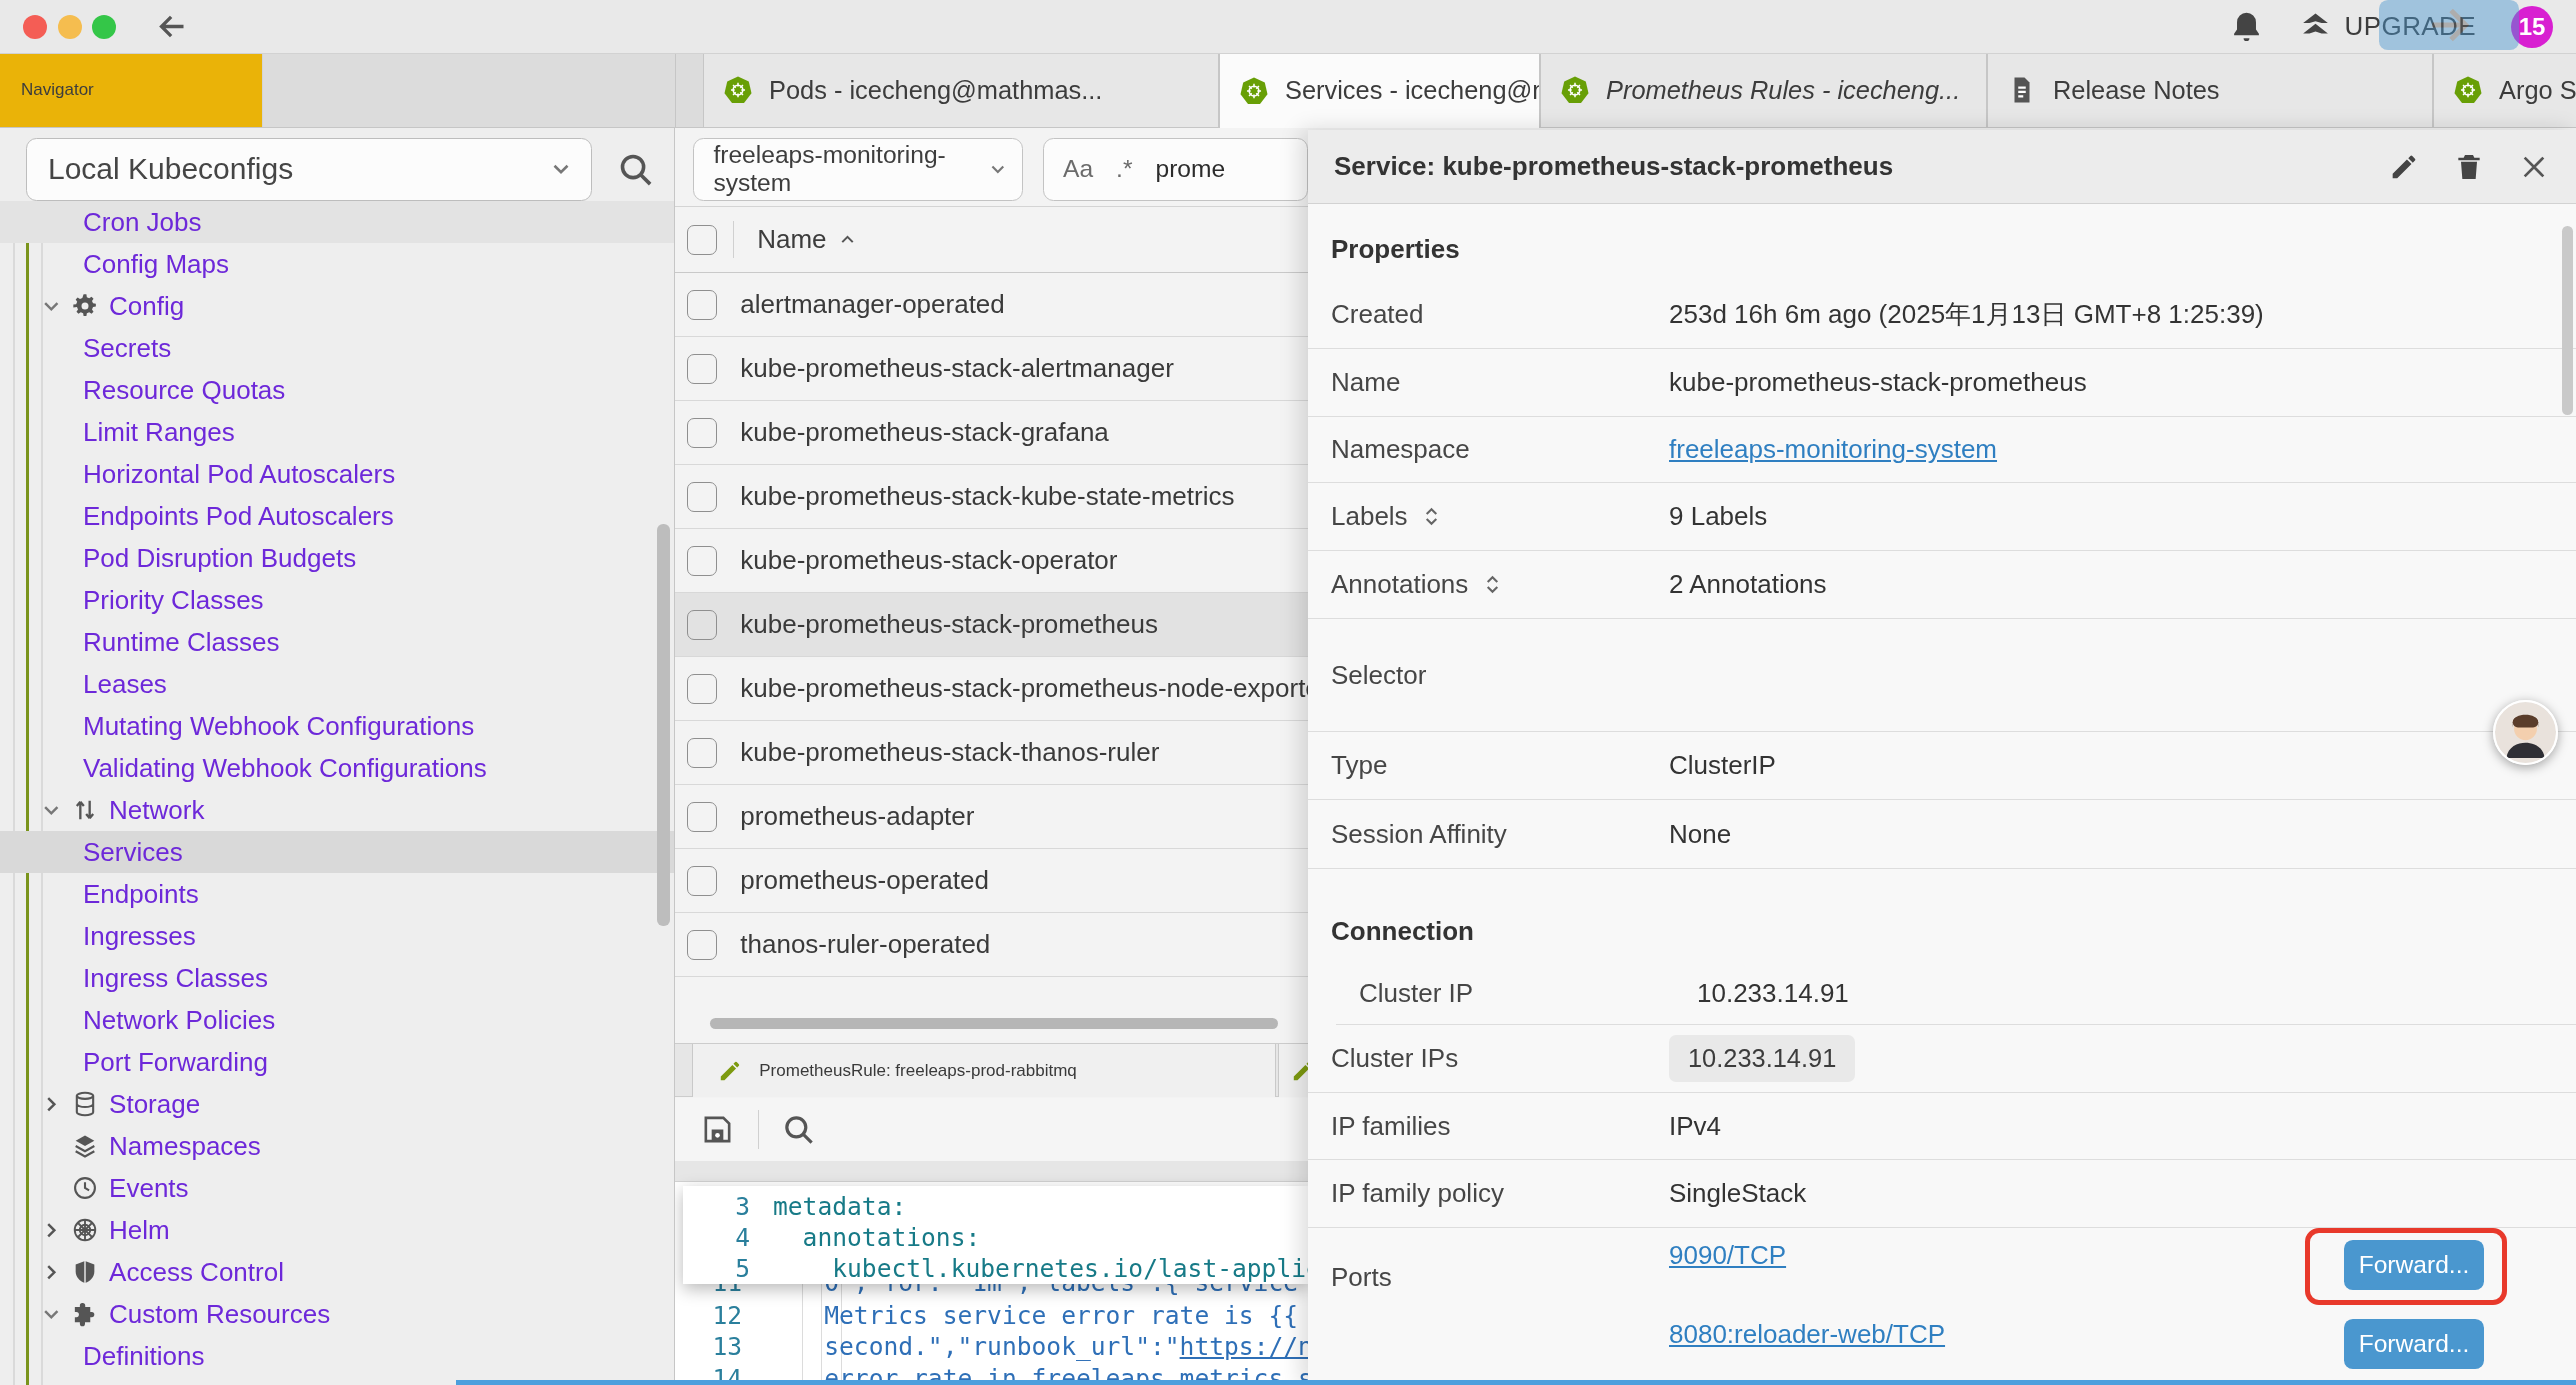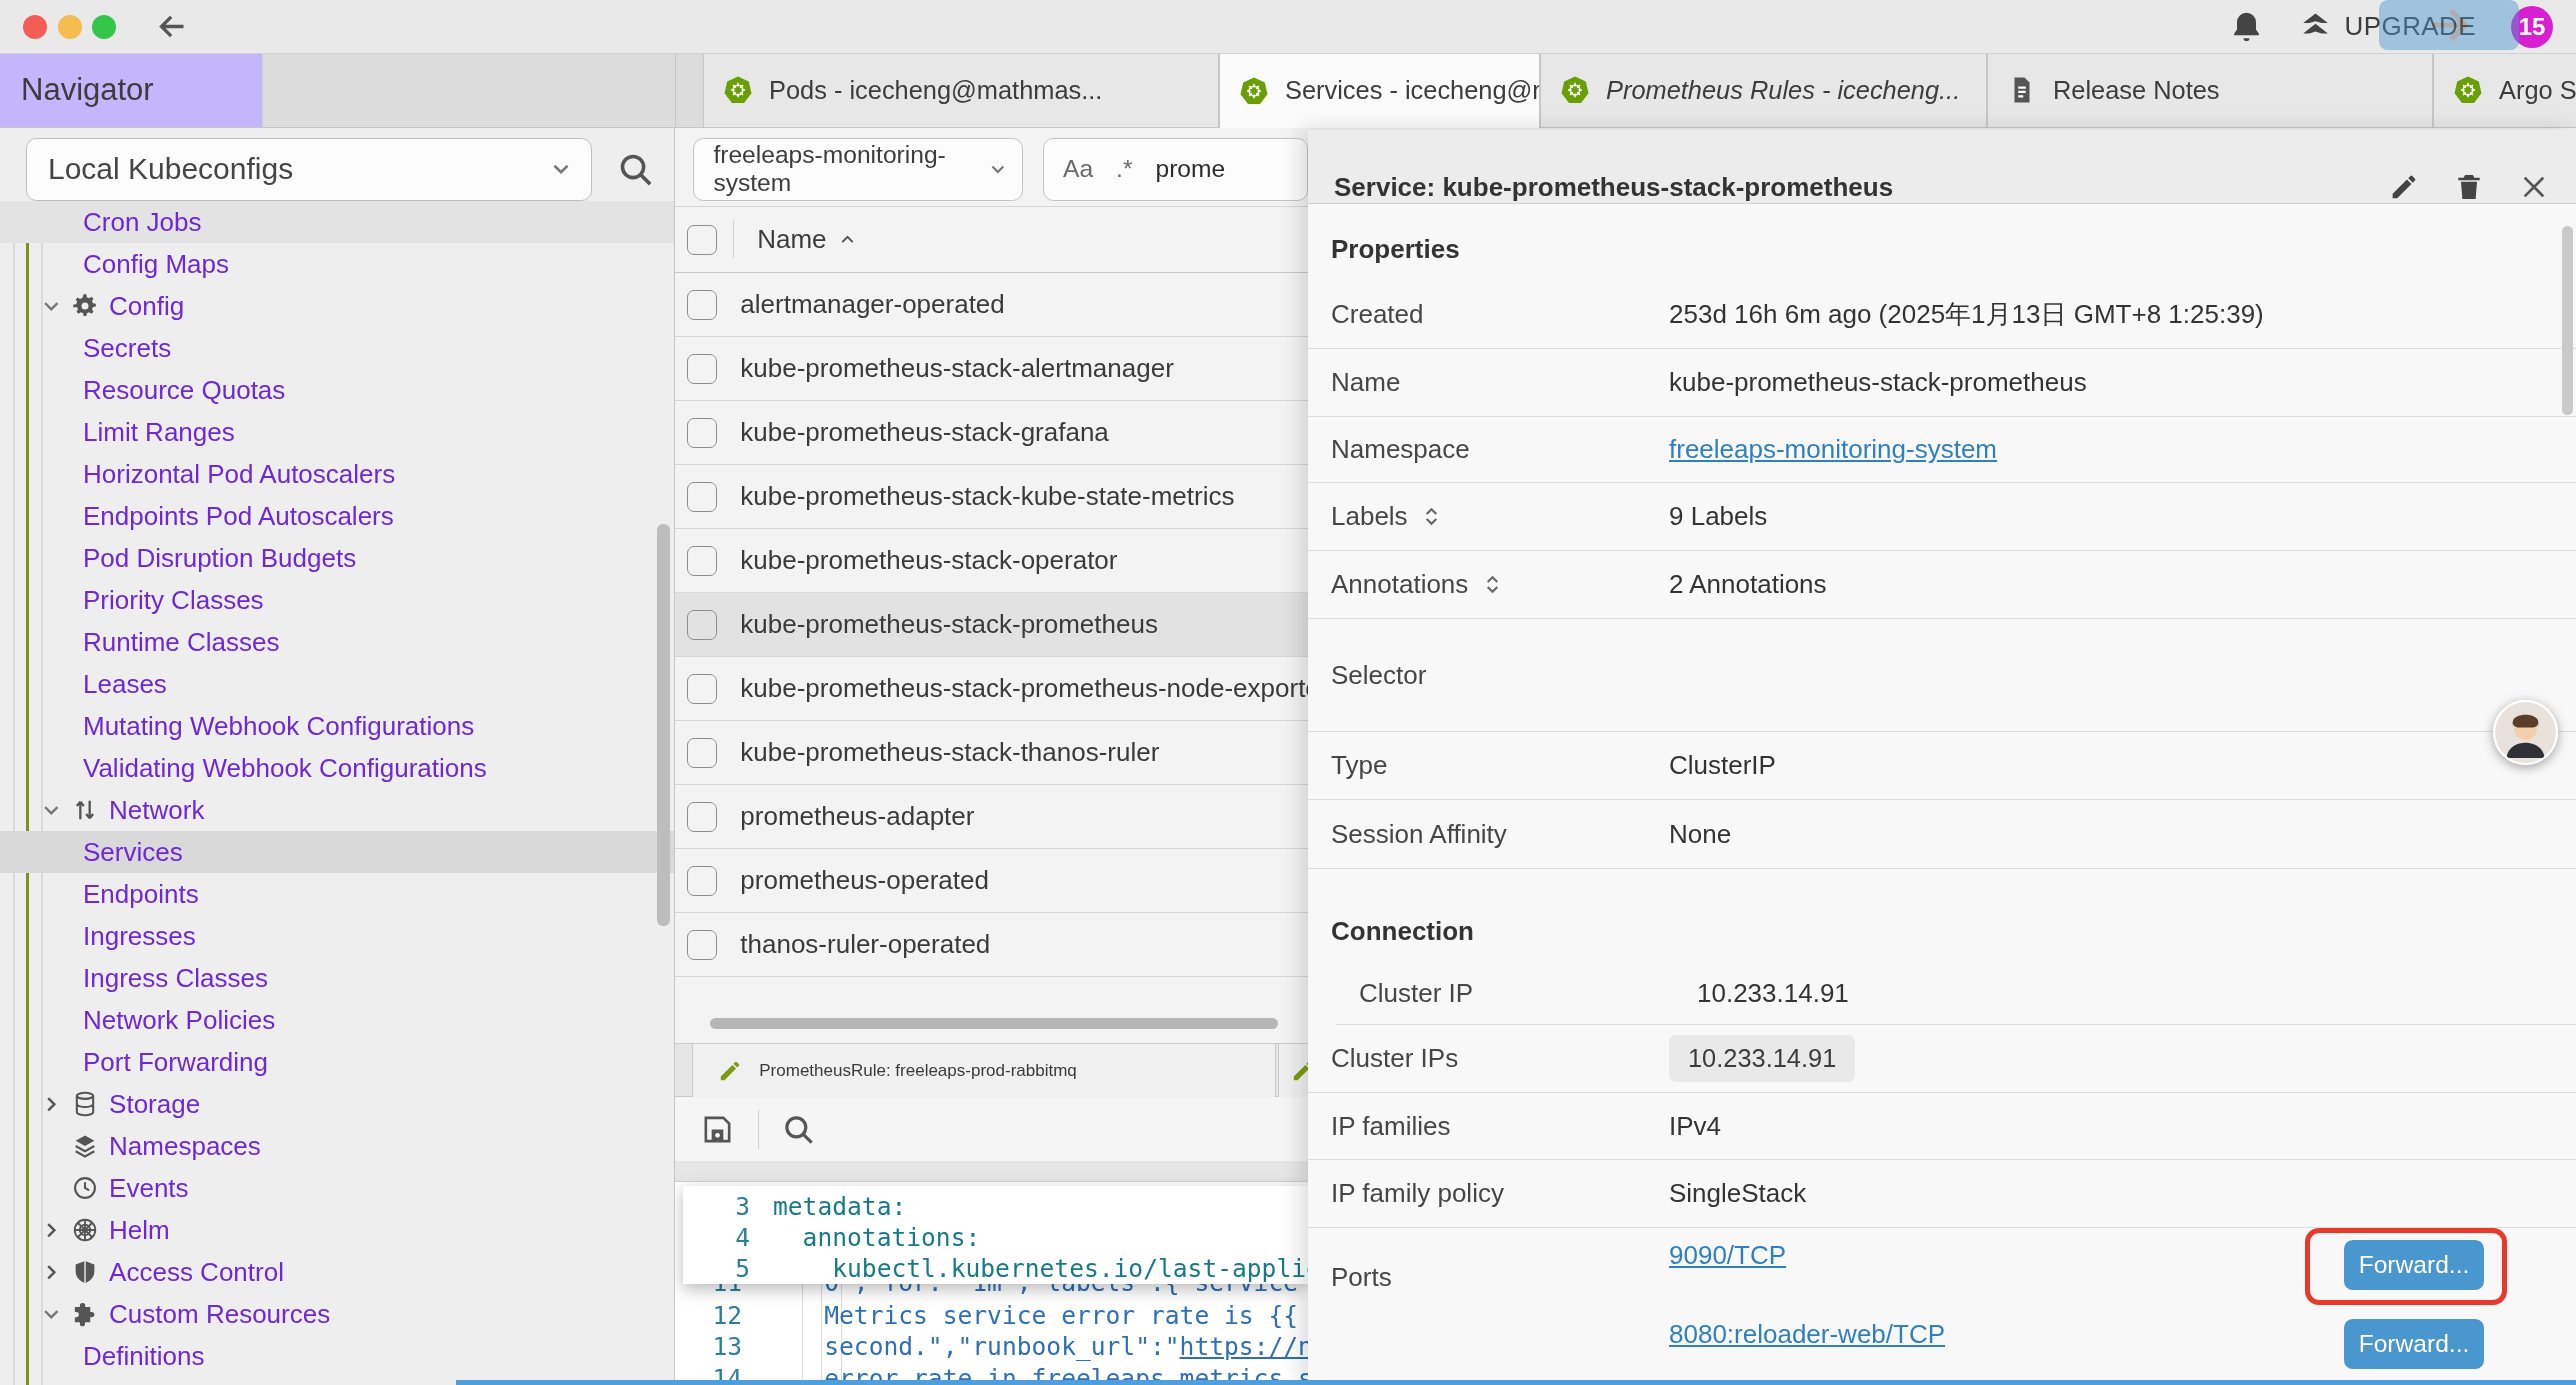--- a/index.html
+++ b/index.html
@@ -19,22 +19,22 @@
   .tb-right{margin-left:auto;display:flex;align-items:center;gap:35px;padding-right:23px}
   .bellic{width:35px;height:35px}
   .upgr{display:flex;align-items:center;gap:12.3px;font-size:26px;color:#3c3c3c;letter-spacing:0.4px}
   .upic{width:33px;height:33px}
   .badge{width:42px;height:42px;border-radius:50%;background:#d81fd1;color:#fff;font-size:24px;
          font-weight:bold;display:flex;align-items:center;justify-content:center}
 
   
   .tabstrip{position:absolute;left:0;top:53px;width:2576px;height:75px;background:#dcdcdc;
             border-bottom:0.9px solid #c6c6c6;box-sizing:border-box;z-index:4}
-  .navtab{position:absolute;left:0;top:0;width:263px;height:74px;background:#c4b5fd;display:flex;
-          align-items:center;padding-left:21px;font-size:31px;color:#3d3d3d;box-sizing:border-box;
+  .navtab{position:absolute;left:0;top:0;width:263px;height:74px;background:#eab308;display:flex;
+          align-items:center;padding-left:21px;font-size:17px;color:#3d3d3d;box-sizing:border-box;
           border-right:0.9px solid #d4d4d4}
   .stripdiv{position:absolute;left:675px;top:0;width:0.9px;height:74px;background:#c6c6c6}
   .tab{position:absolute;top:0;height:74px;box-sizing:border-box;display:flex;align-items:center;gap:16px;
        padding:0 19px;font-size:25.4px;color:#3c3c3c;background:#e7e7e7;border-left:0.9px solid #c6c6c6;
        border-right:0.9px solid #c6c6c6;overflow:hidden;white-space:nowrap;cursor:pointer}
   .tab.active{background:#fbfbfb;height:75px;z-index:3}
   .tab.italic{font-style:italic}
   .tabicon{width:30px;height:30px;flex:0 0 auto}
   .t0{left:703px;width:516px}.t1{left:1219px;width:321px}.t2{left:1540px;width:447px}
   .t3{left:1987px;width:446px}.t4{left:2433px;width:143px;border-right:none}
@@ -115,21 +115,21 @@
   .c-link{color:#2e6fb7;text-decoration:underline}
   .iguide{position:absolute;width:0.9px;top:93px;bottom:1.8px;background:#dcdcdc}
   .codecard{position:absolute;left:8px;top:3.5px;width:625px;height:98px;background:#fff;
             box-shadow:0 5.3px 16px rgba(0,0,0,.28);z-index:3;padding-top:5.3px;box-sizing:border-box}
   .codecard .cline{height:31px}
 
   
   .drawer{position:absolute;left:1308px;top:130px;width:1268px;height:1256px;background:#f8f8f8;
           box-shadow:-7px 0 21px rgba(0,0,0,.14);z-index:5}
   .d-head{height:74px;background:#ececec;border-bottom:0.9px solid #d2d2d2;display:flex;
-          align-items:flex-end;padding:0 26px;box-sizing:border-box}
+          align-items:center;padding:0 26px;box-sizing:border-box}
   .d-title{font-size:26px;font-weight:bold;color:#333;white-space:nowrap}
   .d-actions{margin-left:auto;display:flex;gap:33px;align-items:center}
   .d-act{width:32px;height:32px;cursor:pointer}
   .d-body{position:relative;height:1182px;overflow:hidden}
   .d-sec{display:flex;align-items:flex-end;padding:0 0 16px 23px;font-weight:bold;font-size:26px;
          color:#333;box-sizing:border-box}
   .d-row{display:flex;align-items:center;border-bottom:0.9px solid #ddd;box-sizing:border-box;position:relative}
   .d-label{width:361px;padding-left:23px;font-size:26px;color:#464646;display:flex;align-items:center;
            gap:12.3px;flex:0 0 auto;box-sizing:border-box}
   .sorticon{width:23px;height:23px;display:inline-block;cursor:pointer}

